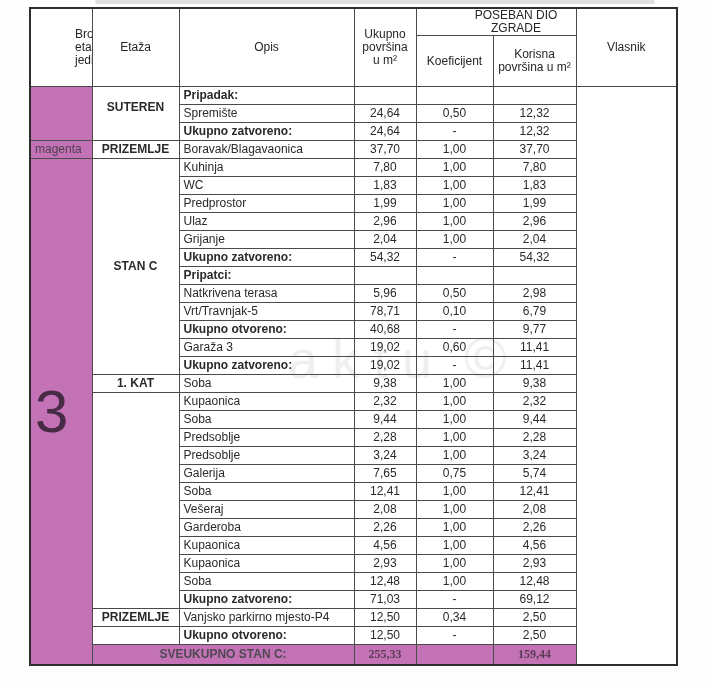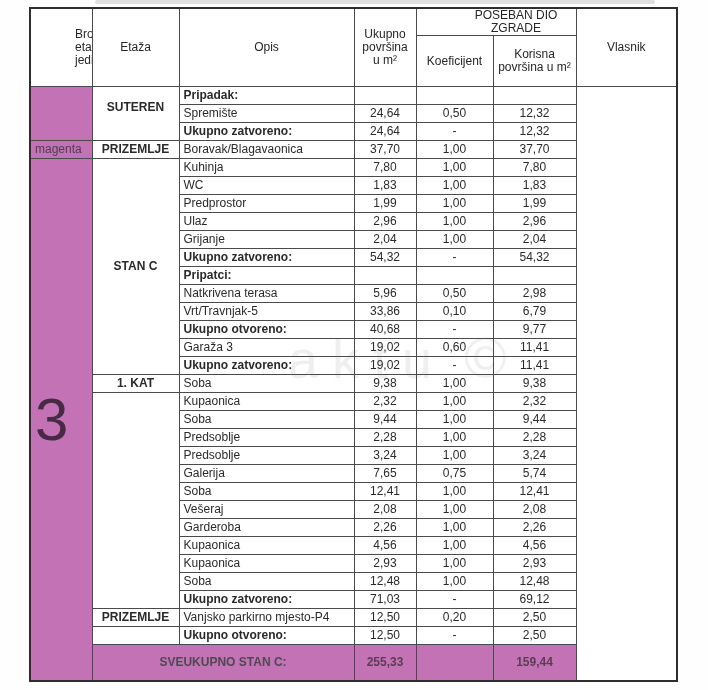--- a/index.html
+++ b/index.html
@@ -66,26 +66,26 @@
   td.unit-big{
     font-size:60px;font-weight:normal;color:#472a44;
     position:relative;
   }
   td.unit-big::after{ 
     content:"";position:absolute;left:-2px;right:-1px;bottom:-6px;height:6px;
     background:var(--magenta);
     border:1.5px solid #3a3a3a;border-top:none;
   }
   tr.total-row td{
-    height:36px;
+    height:20px;
     background:var(--magenta);
     font-weight:bold;
   }
   td.total-label{text-align:center;color:#4e4852;}
-  td.total-num{text-align:center;color:#5d3b55;}
+  td.total-num{text-align:center;color:#5d3b55;font-family:Liberation Serif, serif;}
   td.owner-cell{background:#fff;}
   .watermark{
     position:absolute;top:324px;left:288px;
     pointer-events:none;
     color:rgba(100,100,100,0.10);
     font-size:54px;letter-spacing:14px;
     white-space:nowrap;
   }
   .watermark .wm-sym{font-size:58px;letter-spacing:0;margin-left:18px;}
 </style>
@@ -194,21 +194,21 @@
           <td class="num"></td>
         </tr>
         <tr>
           <td class="opis">Natkrivena terasa</td>
           <td class="num">5,96</td>
           <td class="num">0,50</td>
           <td class="num">2,98</td>
         </tr>
         <tr>
           <td class="opis">Vrt/Travnjak-5</td>
-          <td class="num">33,86</td>
+          <td class="num">78,71</td>
           <td class="num">0,10</td>
           <td class="num">6,79</td>
         </tr>
         <tr>
           <td class="opis b">Ukupno otvoreno:</td>
           <td class="num">40,68</td>
           <td class="num">-</td>
           <td class="num">9,77</td>
         </tr>
         <tr>
@@ -300,21 +300,21 @@
         <tr>
           <td class="opis b">Ukupno zatvoreno:</td>
           <td class="num">71,03</td>
           <td class="num">-</td>
           <td class="num">69,12</td>
         </tr>
         <tr>
           <td class="etaza-cell">PRIZEMLJE</td>
           <td class="opis">Vanjsko parkirno mjesto-P4</td>
           <td class="num">12,50</td>
-          <td class="num">0,20</td>
+          <td class="num">0,34</td>
           <td class="num">2,50</td>
         </tr>
         <tr>
           <td class="etaza-cell"></td>
           <td class="opis b">Ukupno otvoreno:</td>
           <td class="num">12,50</td>
           <td class="num">-</td>
           <td class="num">2,50</td>
         </tr>
         <tr class="total-row">

